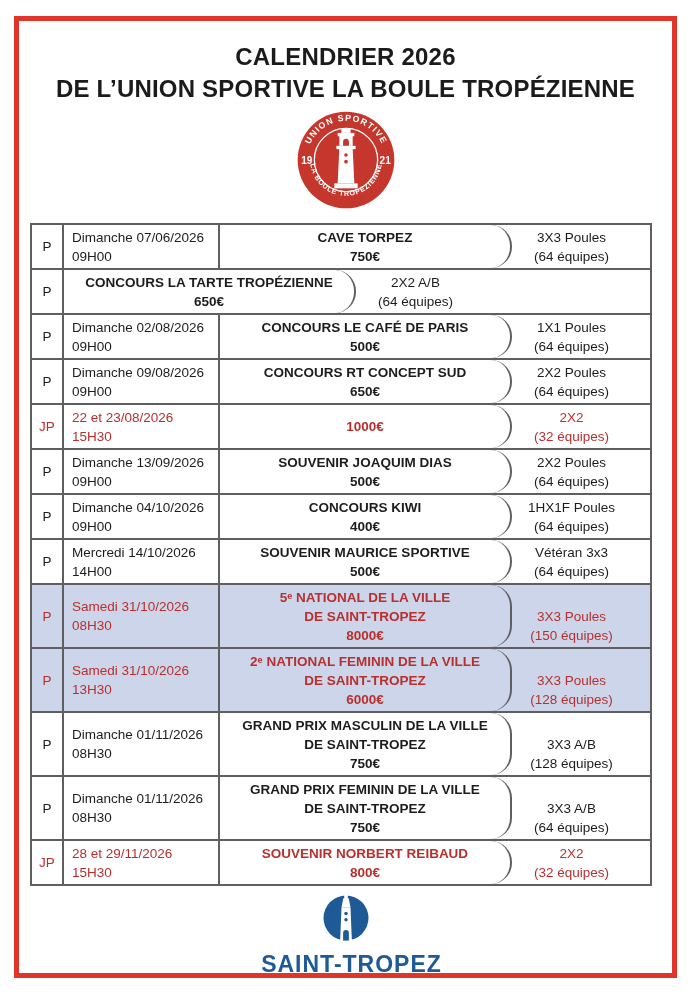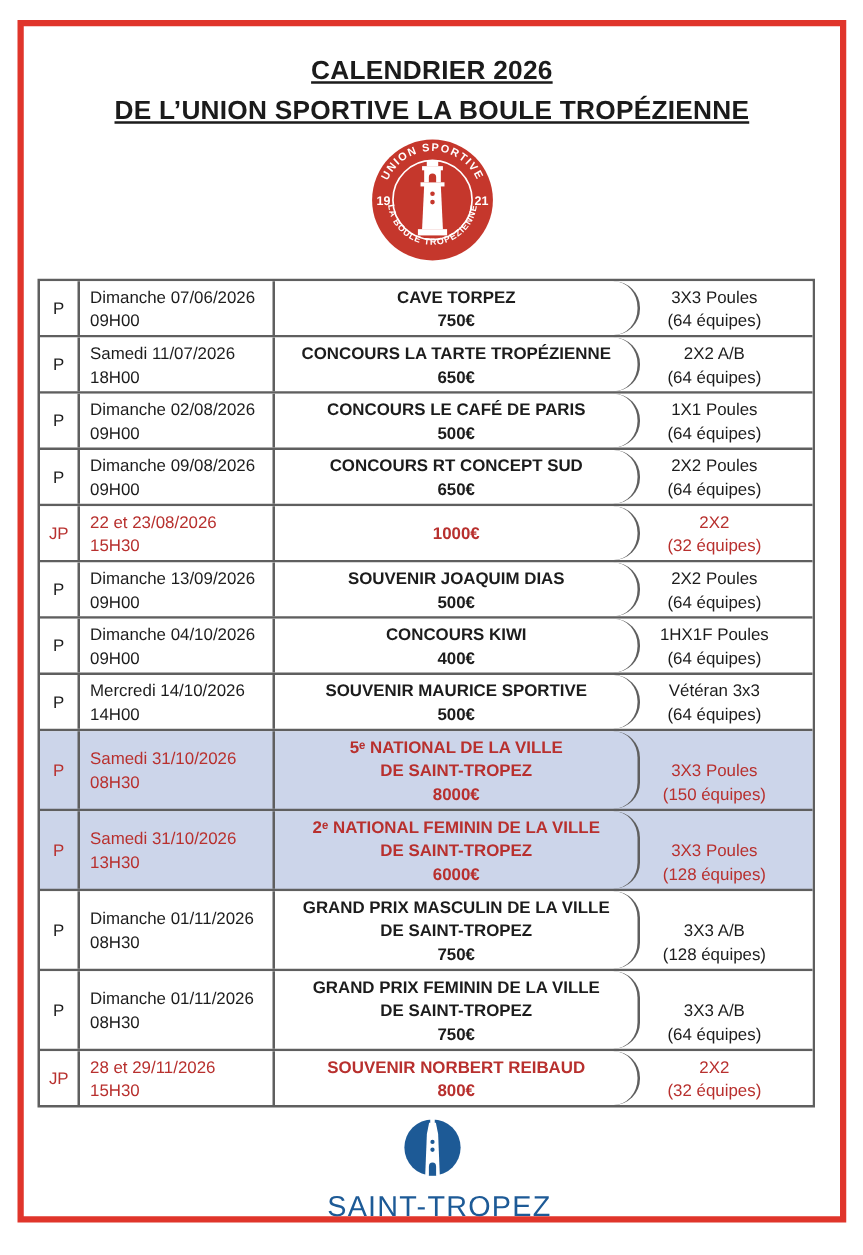--- a/index.html
+++ b/index.html
@@ -8,21 +8,21 @@
     font-family:"Liberation Sans", sans-serif; overflow:hidden;
     -webkit-font-smoothing:antialiased;
   }
   .frame {
     position:absolute; left:14px; top:16px; width:653px; height:952px;
     border:5px solid var(--frame-red,#e0352b); box-sizing:content-box;
   }
   .content { position:absolute; inset:0; }
 
   .title-block { text-align:center; margin-top:20px; color:#1b1b1b; }
-  .title-line { font-weight:bold; font-size:21px; line-height:32px; letter-spacing:0.2px;text-decoration:underline; }
+  .title-line { font-weight:bold; font-size:24px; line-height:32px; letter-spacing:0.2px; }
 
   .logo-wrap { text-align:center; margin-top:5px; height:102px; }
 
   
   .etable {
     width:618px; margin:11px 0 0 11px; box-sizing:content-box;
     border:2px solid var(--border-gray,#5f5f5f);
   }
   .row { display:flex; background:#fff; }
   .row:not(:last-child) { border-bottom:2px solid var(--border-gray,#5f5f5f); }
@@ -36,21 +36,21 @@
     display:flex; flex-direction:column; justify-content:center; padding-left:8px; }
   .c-event { width:292px; border-right:2px solid var(--border-gray,#5f5f5f);
     display:flex; flex-direction:column; justify-content:center; text-align:center; font-weight:bold;border-radius:21px; }
   .c-format { width:119px; display:flex; flex-direction:column; justify-content:flex-end; text-align:center; }
   .row.red .cell, .row.red { color:var(--text-red,#b8302e); }
   .row.highlight { background:var(--highlight-bg,#ccd5ea); }
 
   
   .footer { text-align:center; margin-top:3px; }
   .city-name {
-    font-size:23px; font-weight:normal; color:var(--city-blue,#1d5a96);
+    font-size:23px; font-weight:bold; color:var(--city-blue,#1d5a96);
     letter-spacing:1px; line-height:24px; margin-top:1px;margin-left:12px;
   }
 
   .badge-text { fill:#ffffff; font-family:"Liberation Sans", sans-serif; font-weight:bold; }
   .logo-red-fill { fill:var(--logo-red,#c5372c); }
   .city-blue-fill { fill:var(--city-blue,#1d5a96); }
 </style>
 </head>
 <body>
 
@@ -107,24 +107,20 @@
       <div>750€</div>
     </div>
     <div class="cell c-format">
       <div>3X3 Poules</div>
       <div>(64 équipes)</div>
     </div>
   </div>
 
   <div class="row">
     <div class="cell c-marker">P</div>
-    <div class="cell c-date">
-      <div>Samedi 11/07/2026</div>
-      <div>18H00</div>
-    </div>
     <div class="cell c-event">
       <div>CONCOURS LA TARTE TROPÉZIENNE</div>
       <div>650€</div>
     </div>
     <div class="cell c-format">
       <div>2X2 A/B</div>
       <div>(64 équipes)</div>
     </div>
   </div>
 

